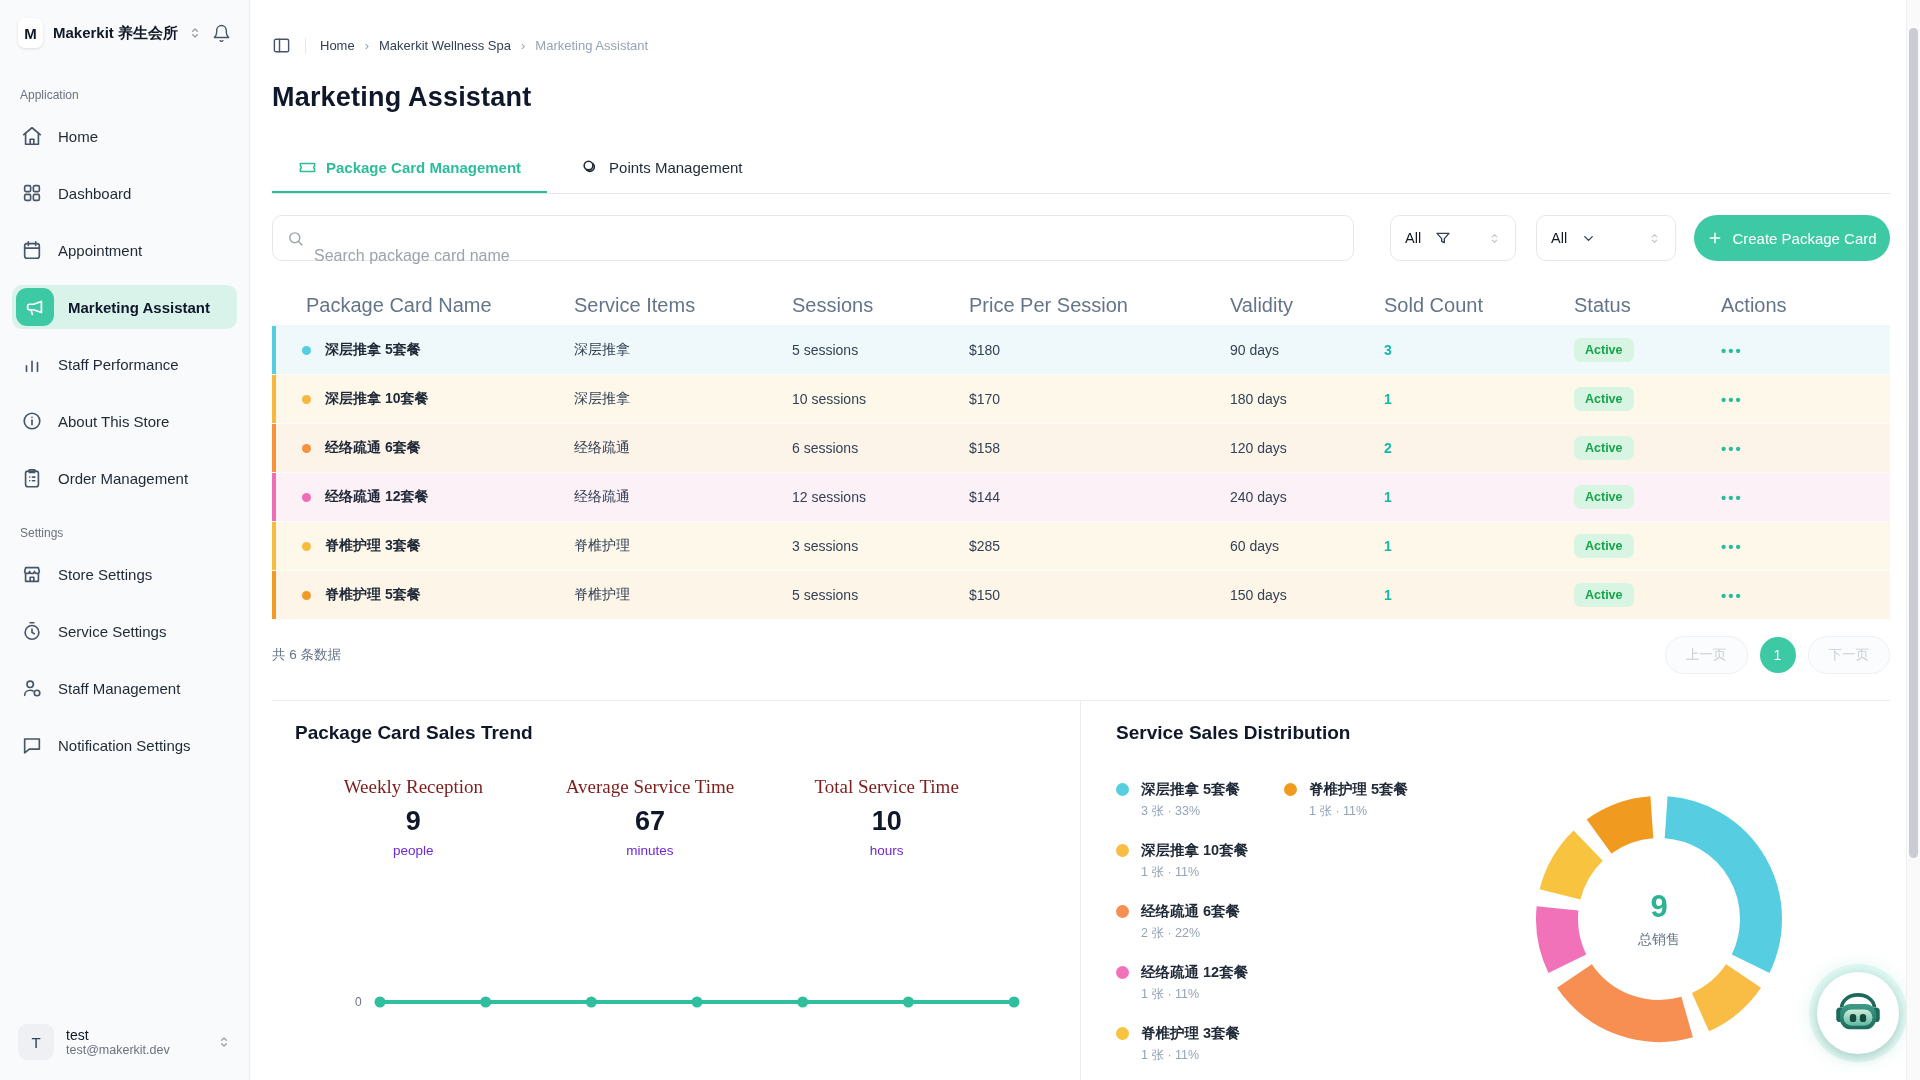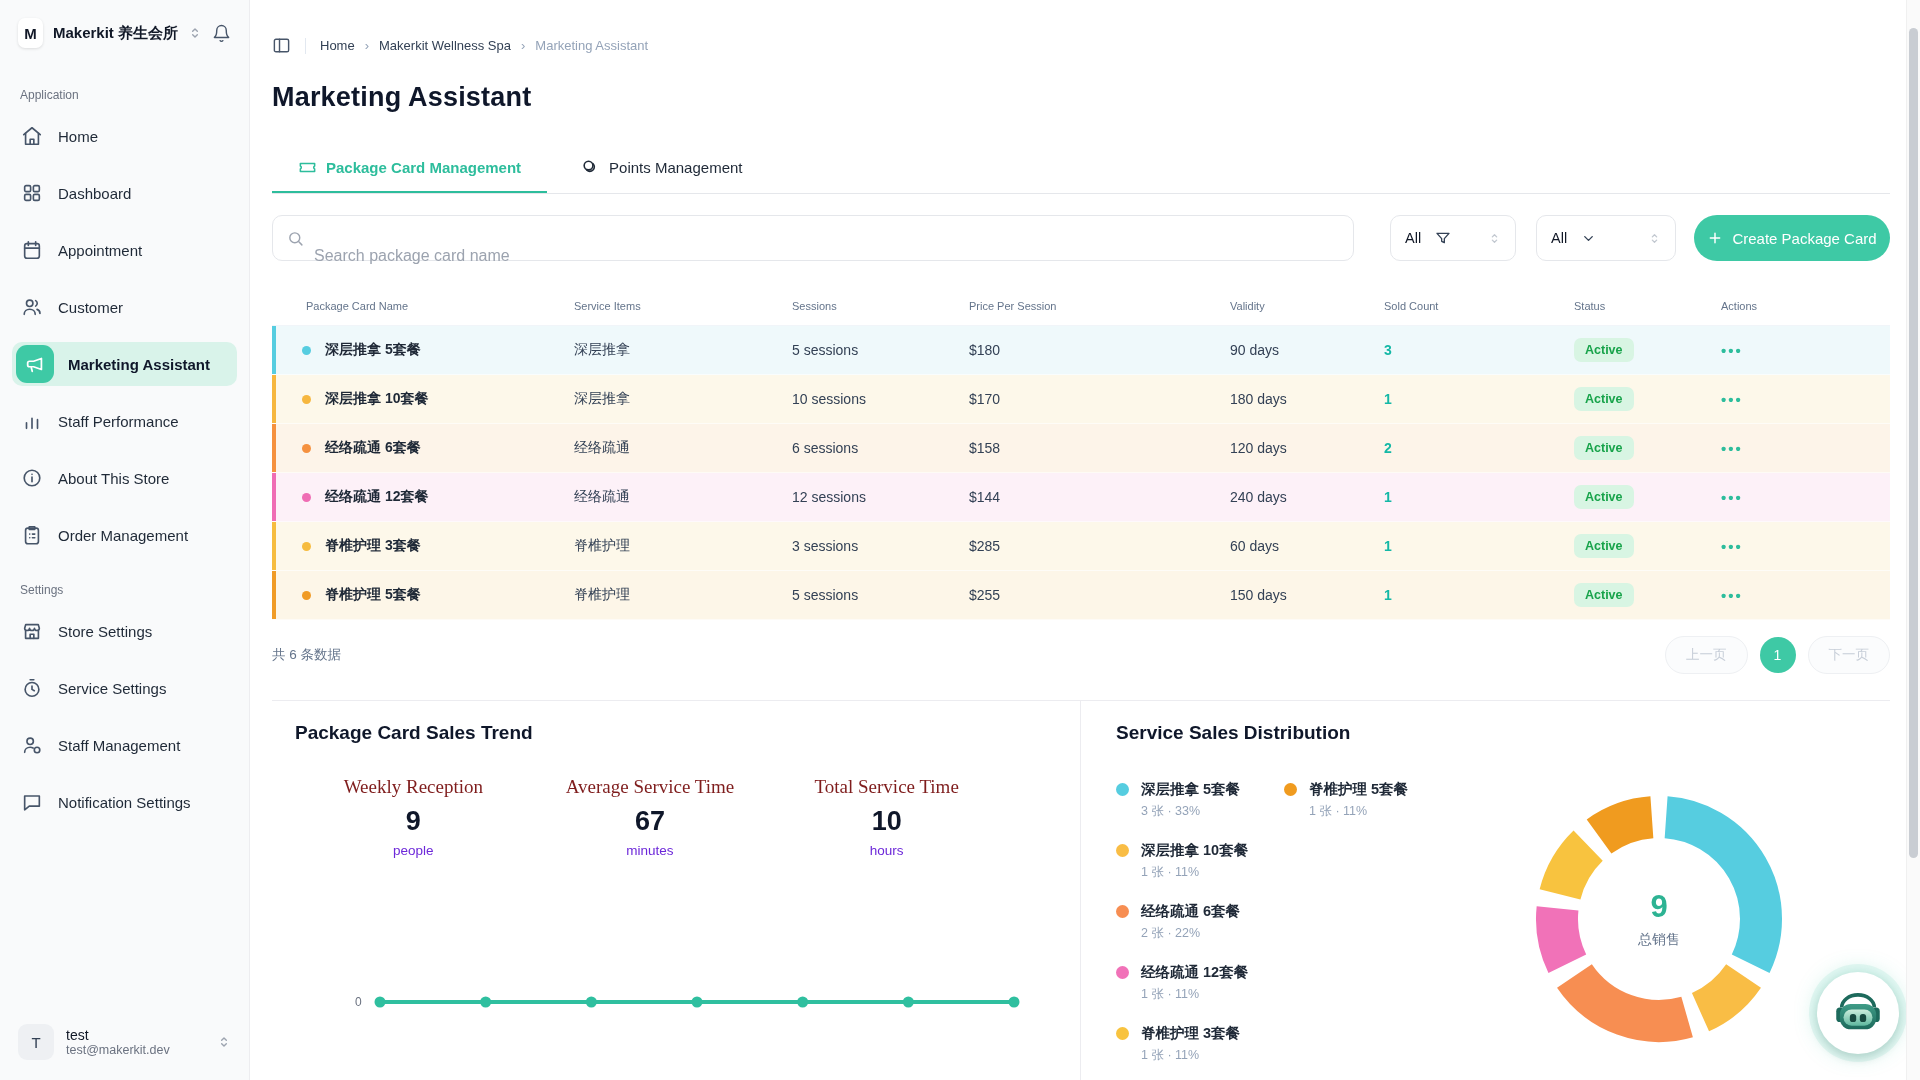--- a/index.html
+++ b/index.html
@@ -52,21 +52,21 @@
   .dd { position:absolute; top:0; height:46px; border:1px solid #e5e7eb; border-radius:10px; background:#fff; display:flex; align-items:center; gap:14px; padding:0 14px; font-size:14.5px; color:#111827; cursor:pointer; }
   .dd1 { left:1118px; width:126px; }
   .dd2 { left:1264px; width:140px; }
   .dd .udc { color:#c2c8d0; margin-left:auto; display:flex; }
   .dd .ic { color:#334155; display:flex; }
   .create-btn { position:absolute; left:1422px; top:0; width:196px; height:46px; background:#3ec9a5; color:#ffffff; border:none; border-radius:23px; font-size:15px; font-family:inherit; display:flex; align-items:center; justify-content:center; gap:9px; cursor:pointer; }
 
   
   .table { position:absolute; left:22px; top:286px; width:1618px; }
   .trow { display:grid; grid-template-columns:302px 218px 177px 261px 154px 190px 147px 1fr; align-items:center; }
-  .thead { height:40px; color:#64748b; font-size:11px; border-bottom:1px solid #f1f5f9; }
+  .thead { height:40px; color:#64748b; font-size:20px; border-bottom:1px solid #f1f5f9; }
   .thead > div:first-child { padding-left:34px; }
   .tbody .trow { height:49px; position:relative; font-size:14px; color:#334155; border-bottom:1px solid rgba(255,255,255,.6); }
   .accent-bar { position:absolute; left:0; top:0; bottom:0; width:4px; }
   .cell-name { display:flex; align-items:center; gap:14px; padding-left:30px; color:#1f2937; font-weight:600; }
   .row-dot { width:9px; height:9px; border-radius:50%; flex:none; }
   .sold { color:#14b8a6; font-weight:600; }
   .badge { display:inline-block; background:#d8f5e3; color:#17a34a; font-size:12.5px; font-weight:600; padding:5px 11px; border-radius:7px; }
   .dots-btn { color:#2dbd9c; font-size:15px; letter-spacing:2px; font-weight:bold; cursor:pointer; }
 
   
@@ -152,31 +152,20 @@
         </div>
         <div class="sb-item">
           <span class="ic">
             <svg width="22" height="22" viewBox="0 0 24 24" fill="none" stroke="currentColor" stroke-width="1.8" stroke-linecap="round" stroke-linejoin="round">
               <rect x="4" y="5" width="16" height="16" rx="2.5"></rect>
               <path d="M8 3v4M16 3v4M4 10h16"></path>
             </svg>
           </span>
           <span class="lbl">Appointment</span>
         </div>
-        <div class="sb-item">
-          <span class="ic">
-            <svg width="22" height="22" viewBox="0 0 24 24" fill="none" stroke="currentColor" stroke-width="1.8" stroke-linecap="round" stroke-linejoin="round">
-              <circle cx="9.5" cy="8" r="3.5"></circle>
-              <path d="M3.5 20c0-3.3 2.7-5.5 6-5.5s6 2.2 6 5.5"></path>
-              <path d="M16 5a3.5 3.5 0 010 6"></path>
-              <path d="M17.5 14.6c2 .6 3.2 2.3 3.2 4.4"></path>
-            </svg>
-          </span>
-          <span class="lbl">Customer</span>
-        </div>
         <div class="sb-item active">
           <span class="ic">
             <svg width="22" height="22" viewBox="0 0 24 24" fill="none" stroke="currentColor" stroke-width="1.9" stroke-linecap="round" stroke-linejoin="round">
               <path d="M19 6v12l-8.5-3H6a2 2 0 01-2-2v-2a2 2 0 012-2h4.5L19 6z"></path>
               <path d="M8 16l1 4"></path>
             </svg>
           </span>
           <span class="lbl">Marketing Assistant</span>
         </div>
         <div class="sb-item">
@@ -437,21 +426,21 @@
           <div><span class="dots-btn">•••</span></div>
         </div>
         <div class="trow" style="background: rgb(253, 246, 232);">
           <div class="accent-bar" style="background:#f09b26"></div>
           <div class="cell-name">
             <span class="row-dot" style="background:#f09b26"></span>
             <span>脊椎护理 5套餐</span>
           </div>
           <div>脊椎护理</div>
           <div>5 sessions</div>
-          <div>$255</div>
+          <div>$150</div>
           <div>150 days</div>
           <div><span class="sold">1</span></div>
           <div><span class="badge">Active</span></div>
           <div><span class="dots-btn">•••</span></div>
         </div>
       </div>
   </div>
 
   <div class="pagination">
     <span class="total-count">共 6 条数据</span>

